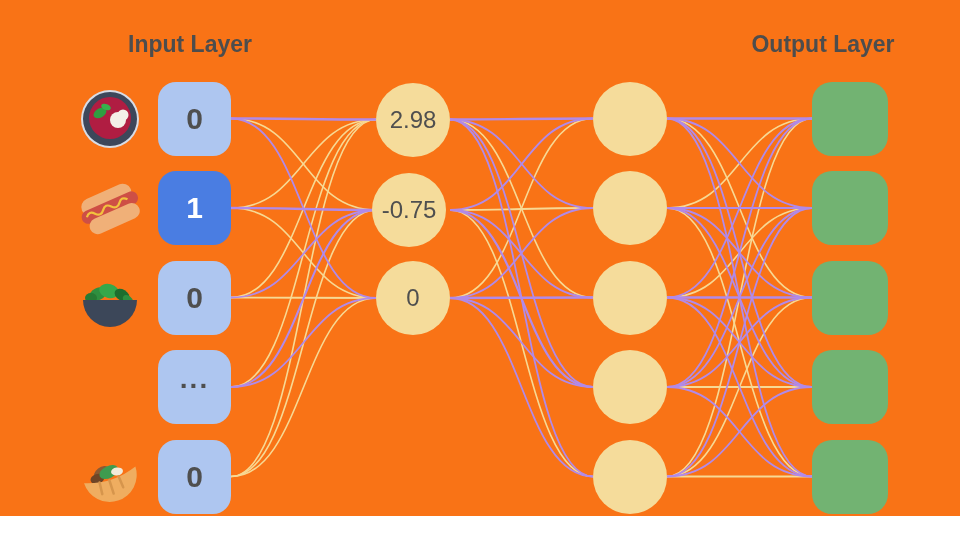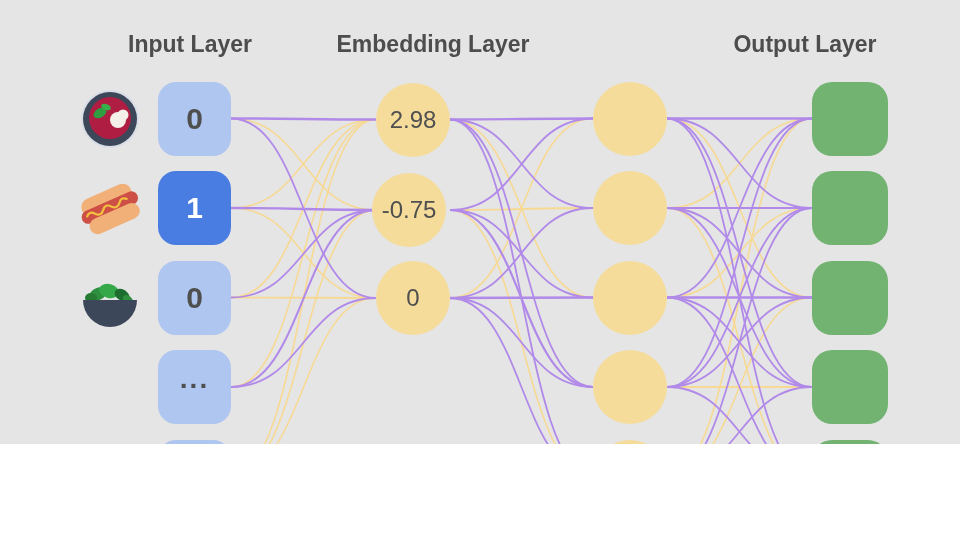--- a/index.html
+++ b/index.html
@@ -1,16 +1,16 @@
 <!DOCTYPE html>
 <html><head>
 <meta charset="utf-8">
 <style>
   html,body{margin:0;padding:0;background:#ffffff;}
-  .stage{position:relative;width:960px;height:444px;background:#e5e5e5;overflow:hidden;
+  .stage{position:relative;width:960px;height:516px;background:#f97316;overflow:hidden;
          font-family:"Liberation Sans", sans-serif;}
   .layer-title{position:absolute;top:31px;transform:translateX(-50%);
                font-size:23px;font-weight:bold;color:#4d4d4d;white-space:nowrap;}
   #edge-svg{position:absolute;left:0;top:0;}
   .node{position:absolute;display:flex;align-items:center;justify-content:center;box-sizing:border-box;}
   .input-node{width:73px;height:74px;border-radius:18px;}
   .input-node .val{font-size:30px;font-weight:bold;color:#4f4f4f;}
   .input-node.active .val{color:#ffffff;}
   .input-node .val.ellipsis{font-size:28px;letter-spacing:2px;position:relative;top:-8px;}
   .emb-node,.hid-node{width:74px;height:74px;border-radius:50%;}
@@ -74,22 +74,21 @@
       <path d="M 667 297.5 C 739.5 297.5, 739.5 387, 812 387" fill="none" stroke="#b18ae9" stroke-width="1.8"></path>
       <path d="M 667 297.5 C 739.5 297.5, 739.5 476.5, 812 476.5" fill="none" stroke="#b18ae9" stroke-width="1.8"></path>
       <path d="M 667 387 C 739.5 387, 739.5 118.5, 812 118.5" fill="none" stroke="#b18ae9" stroke-width="1.8"></path>
       <path d="M 667 387 C 739.5 387, 739.5 208, 812 208" fill="none" stroke="#b18ae9" stroke-width="1.8"></path>
       <path d="M 667 387 C 739.5 387, 739.5 297.5, 812 297.5" fill="none" stroke="#b18ae9" stroke-width="1.8"></path>
       <path d="M 667 387 C 739.5 387, 739.5 476.5, 812 476.5" fill="none" stroke="#b18ae9" stroke-width="1.8"></path>
       <path d="M 667 476.5 C 739.5 476.5, 739.5 208, 812 208" fill="none" stroke="#b18ae9" stroke-width="1.8"></path>
       <path d="M 667 476.5 C 739.5 476.5, 739.5 387, 812 387" fill="none" stroke="#b18ae9" stroke-width="1.8"></path>
     </svg>
   <div class="layer-title" style="left:190px">Input Layer</div>
-  <div class="layer-title" style="left:433px">Embedding Layer</div>
-  <div class="layer-title" style="left:805px">Output Layer</div>
+  <div class="layer-title" style="left:823px">Output Layer</div>
   <div id="node-root">
       <div class="icon" style="left: 78px; top: 86.5px;">
         <svg viewBox="0 0 64 64">
           <circle cx="32" cy="32" r="29" fill="#d8dde6"></circle>
           <circle cx="32" cy="32" r="27" fill="#3d475a"></circle>
           <circle cx="32" cy="31" r="21" fill="#b01d42"></circle>
           <circle cx="40" cy="33" r="8" fill="#f4efe8"></circle>
           <circle cx="45" cy="28" r="5.5" fill="#f4efe8"></circle>
           <ellipse cx="22" cy="26" rx="7" ry="4.5" fill="#2f9e41" transform="rotate(-30 22 26)"></ellipse>
           <ellipse cx="28" cy="20" rx="5" ry="3" fill="#37b14c" transform="rotate(20 28 20)"></ellipse>

